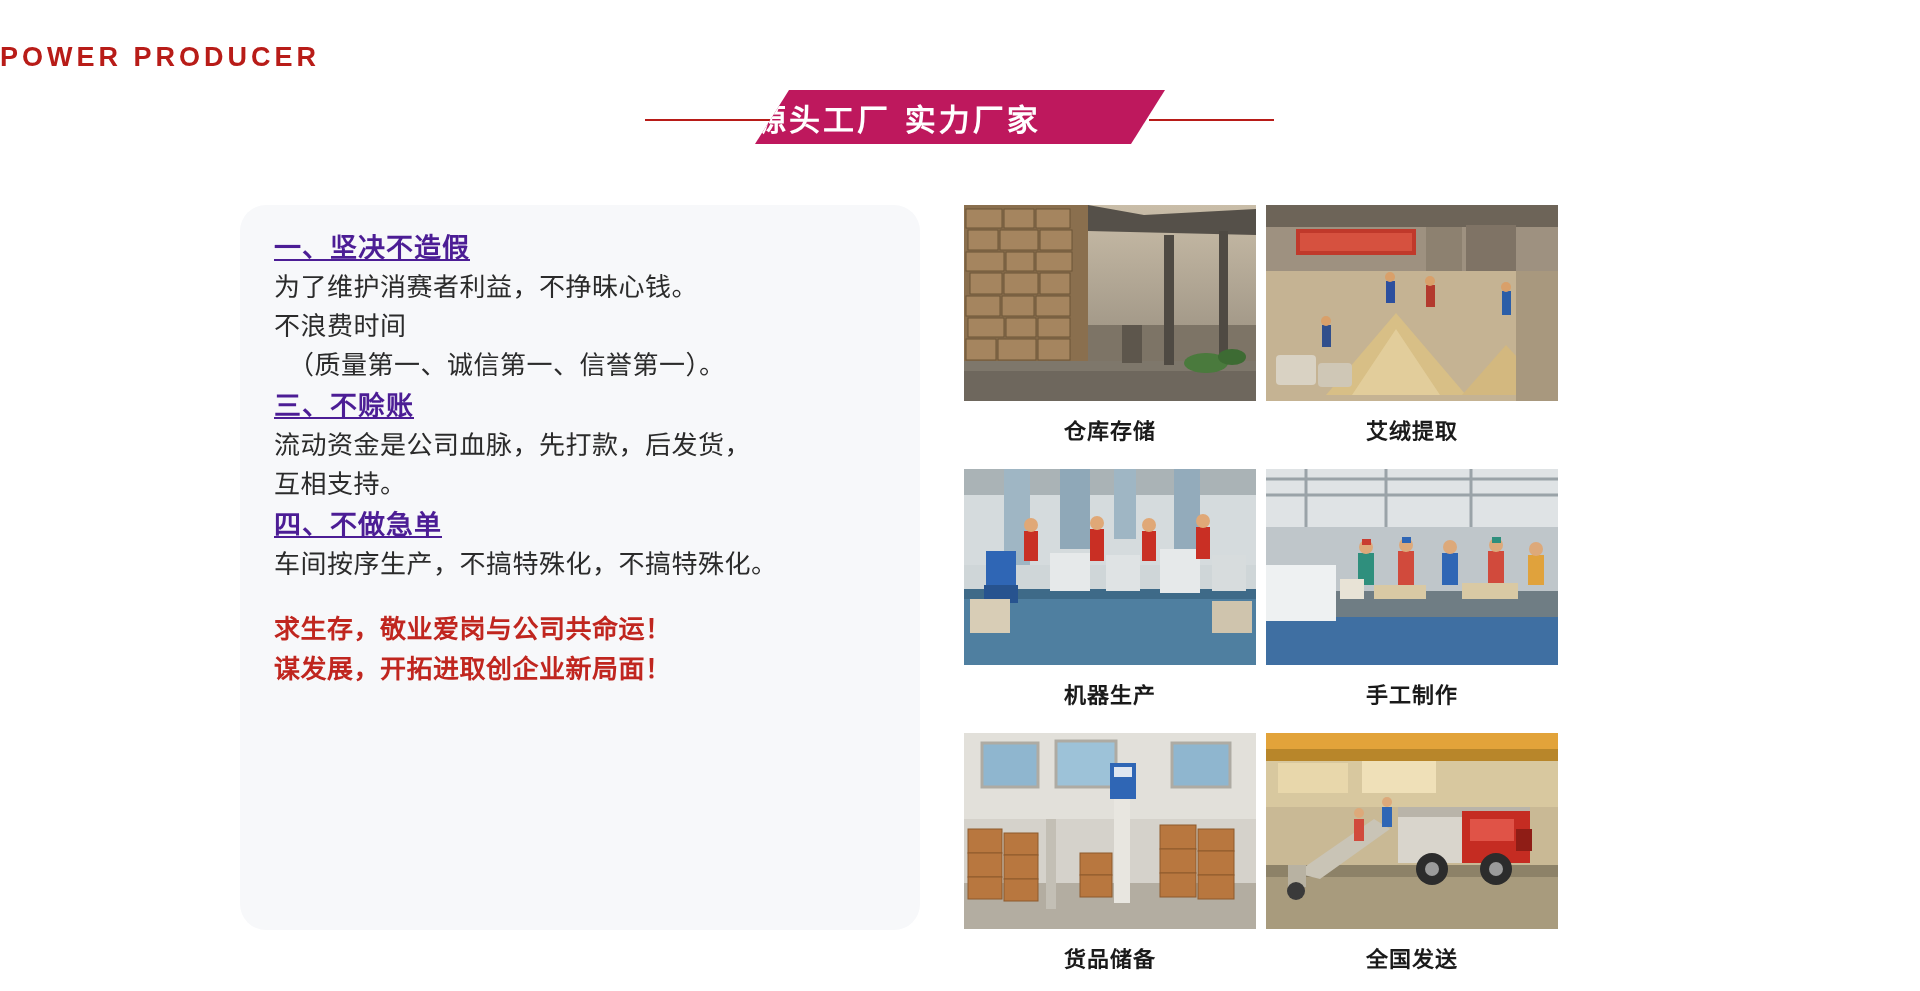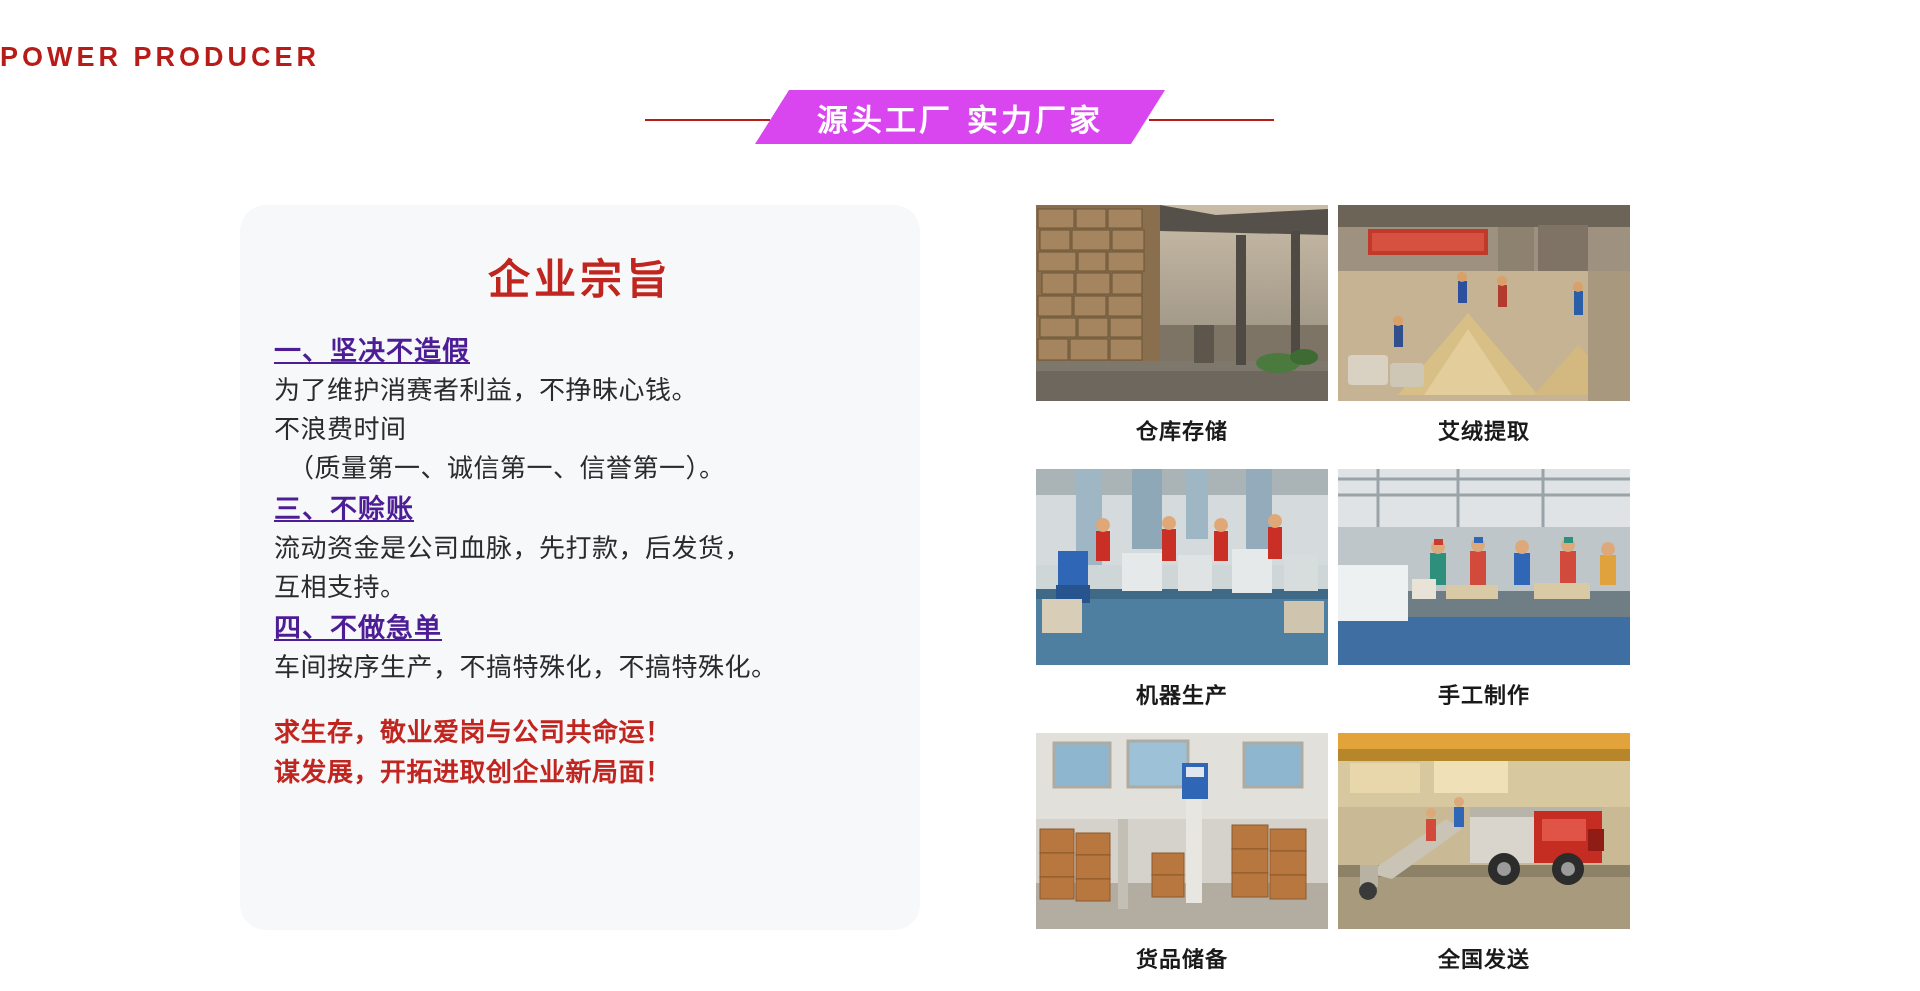--- a/index.html
+++ b/index.html
@@ -62,26 +62,25 @@
   .banner-line-right {
     left: 1149px;
     width: 125px;
   }
   .banner-shape {
     position: absolute;
     left: 755px;
     top: 0;
     width: 410px;
     height: 54px;
-    background: #d946ef;
+    background: #be185d;
     -webkit-clip-path: polygon(34px 0, 410px 0, 376px 54px, 0 54px);
     clip-path: polygon(34px 0, 410px 0, 376px 54px, 0 54px);
     display: flex;
     align-items: center;
-    justify-content: center;
   }
   .banner-text {
     color: #ffffff;
     font-size: 31px;
     font-weight: 700;
     letter-spacing: 3px;
     white-space: nowrap;
     font-family: "DejaVu Sans", "Liberation Sans", sans-serif;
   }
 
@@ -134,21 +133,21 @@
     font-weight: 700;
     color: #c0261f;
     line-height: 1.52;
     letter-spacing: 0.5px;
     font-family: "DejaVu Sans", "Liberation Sans", sans-serif;
   }
 
   
   .gallery {
     position: absolute;
-    left: 1036px;
+    left: 964px;
     top: 205px;
     width: 620px;
     display: grid;
     grid-template-columns: 292px 292px;
     column-gap: 36px;
     row-gap: 10px;
     gap: 10px;
   }
   .photo-cell {
     width: 292px;
@@ -186,21 +185,20 @@
     <div class="banner-wrap">
       <div class="banner-line-left"></div>
       <div class="banner-line-right"></div>
       <div class="banner-shape">
         <span class="banner-text">源头工厂  实力厂家</span>
       </div>
     </div>
   </div>
 
   <div class="purpose-card">
-    <div class="purpose-title">企业宗旨</div>
 
     <div>
       <div class="principle-head">一、坚决不造假</div>
       <div class="principle-body">为了维护消赛者利益，不挣昧心钱。</div>
     </div>
 
     <div>
       <div class="principle-body">不浪费时间</div>
       <div class="principle-body indent">（质量第一、诚信第一、信誉第一）。</div>
     </div>

